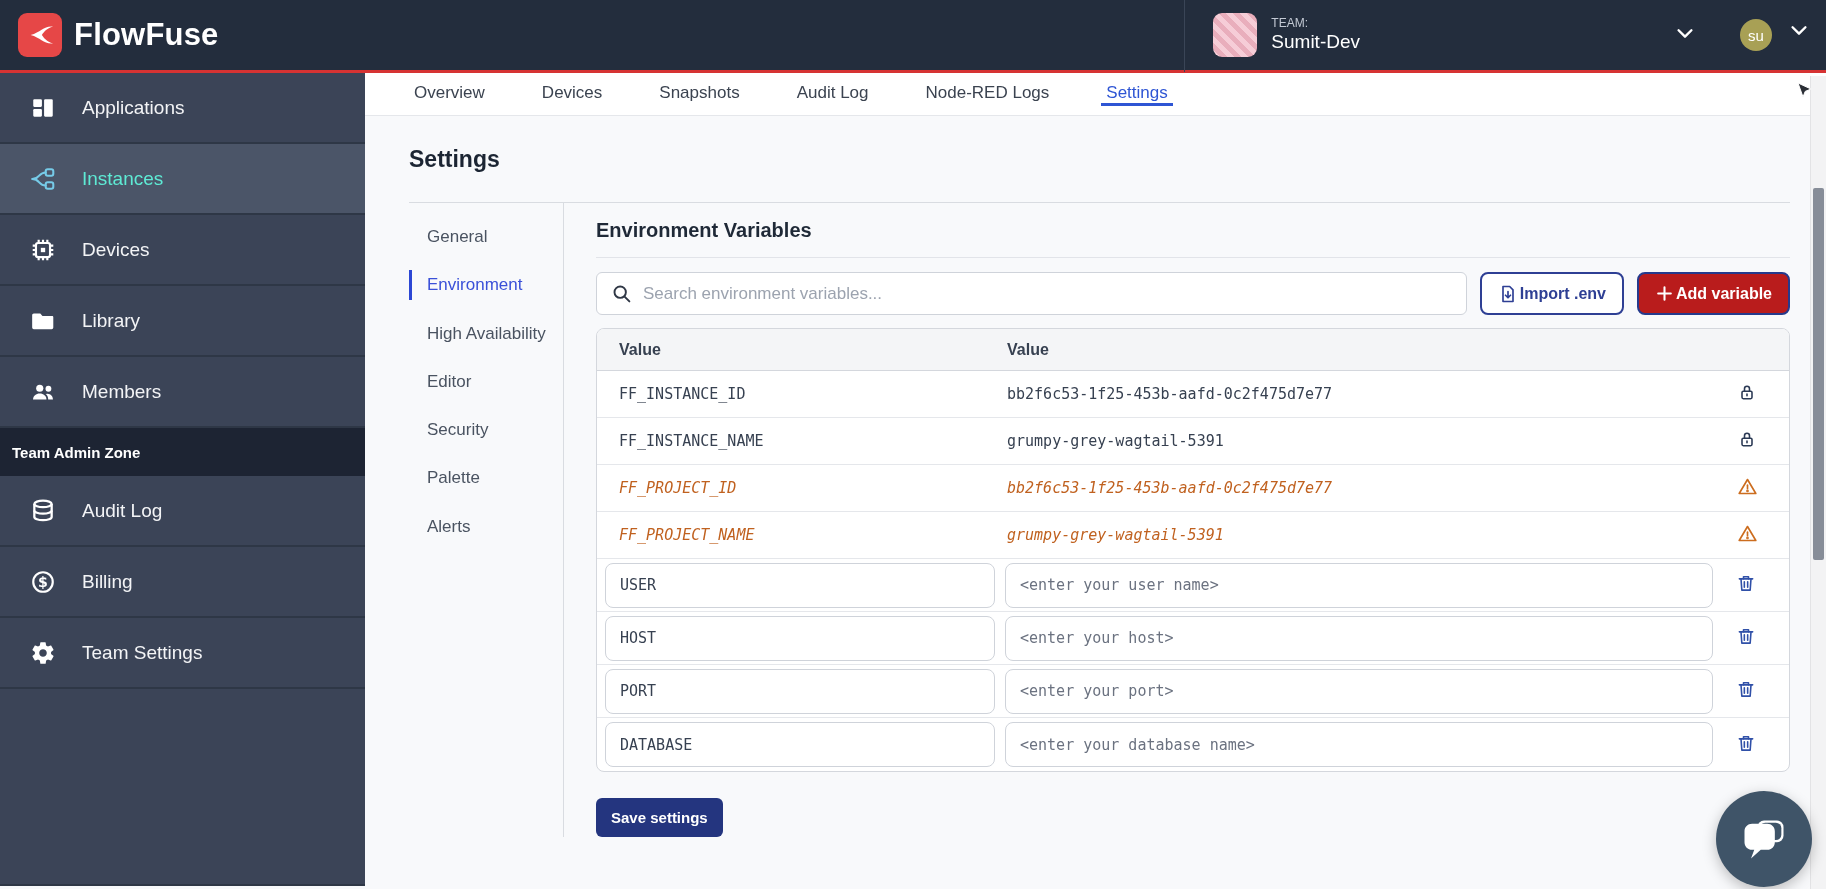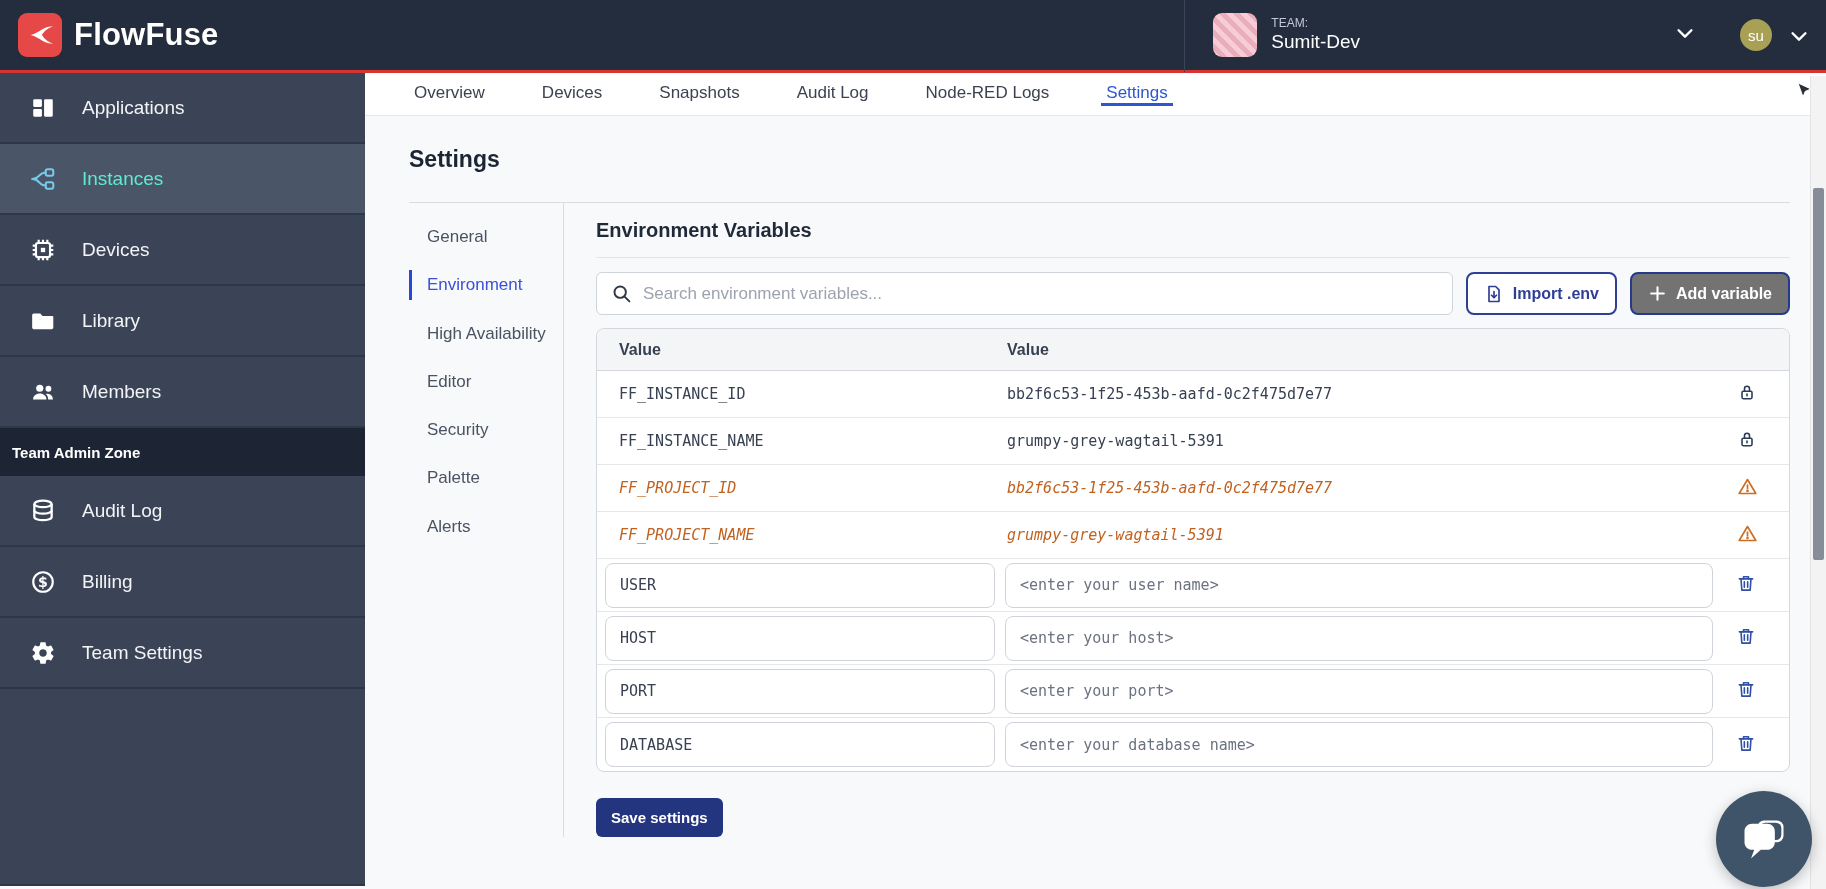--- a/index.html
+++ b/index.html
@@ -16,21 +16,21 @@
   .header-right { display:flex; align-items:center; height:100%; }
   .header-divider { width:1px; height:73px; background:#3a4557; margin-right:28px; }
   .team-block { display:flex; align-items:center; gap:14px; cursor:pointer; }
   .team-avatar { width:44px; height:44px; border-radius:9px; background:#e9aebc;
     background-image:repeating-linear-gradient(45deg, #f6cdd7 0 5px, #e9aebc 5px 10px),
                      repeating-linear-gradient(-45deg, rgba(255,255,255,.45) 0 4px, rgba(0,0,0,0) 4px 9px); }
   .team-text { display:flex; flex-direction:column; line-height:1.15; }
   .team-label { color:#c3c9d4; font-size:12px; }
   .team-name { color:#ffffff; font-size:19px; }
   .chev { color:#ffffff; margin:0 0 0 300px; }
-  .user-block { display:flex; align-items:flex-end; gap:16px; margin-left:44px; }
+  .user-block { display:flex; align-items:flex-start; gap:16px; margin-left:44px; }
   .user-avatar { width:32px; height:32px; border-radius:50%; background:#a8a055; color:#fff; font-size:15px;
                  display:flex; align-items:center; justify-content:center; }
 
   
   .shell { display:flex; height:813px; }
 
   
   .sidebar { width:365px; background:#3b4457; display:flex; flex-direction:column; flex-shrink:0; }
   .side-item { height:71px; display:flex; align-items:center; gap:26px; padding-left:30px;
                color:#f3f4f6; font-size:19px; border-bottom:2px solid #2e3746; cursor:pointer; }
@@ -62,24 +62,24 @@
   .env { flex:1; padding-left:32px; padding-top:16px; }
   .env-heading { font-size:20px; font-weight:bold; color:#1f2937; }
   .env-divider { height:1px; background:#e2e4e9; margin-top:15px; }
 
   .controls { display:flex; gap:13px; margin-top:14px; }
   .search-box { flex:1; height:43px; background:#ffffff; border:1px solid #cfd3da; border-radius:6px;
                 display:flex; align-items:center; padding:0 14px; gap:11px; }
   .search-box svg { color:#2f3745; flex-shrink:0; }
   .search-input { border:none; outline:none; flex:1; font-size:17px; color:#374151; background:transparent; }
   .search-input::placeholder { color:#9ca3af; }
-  .btn { height:43px; border-radius:8px; display:flex; align-items:center; gap:9px; font-size:16px;
+  .btn { height:43px; border-radius:8px; display:flex; align-items:center; gap:2px; font-size:16px;
          font-weight:bold; padding:0 16px; cursor:pointer; }
   .btn-outline { background:#ffffff; border:2px solid #2e3f94; color:#2e3f94; }
-  .btn-solid { background:#737373; border:2px solid #263a8c; color:#ffffff; }
+  .btn-solid { background:#b91c1c; border:2px solid #263a8c; color:#ffffff; }
 
   .env-table { margin-top:13px; background:#ffffff; border:1px solid #d4d7dd; border-radius:8px; overflow:hidden; }
   .t-head { height:42px; background:#f4f5f7; border-bottom:1px solid #d4d7dd; display:flex; align-items:center; }
   .t-head .col-name { width:410px; padding-left:22px; font-size:16px; font-weight:bold; color:#374151; }
   .t-head .col-value { flex:1; font-size:16px; font-weight:bold; color:#374151; }
   .t-head .col-icon { width:84px; }
   .t-row { display:flex; align-items:center; border-bottom:1px solid #e5e7eb; }
   .t-row:last-child { border-bottom:none; }
   .t-row.locked, .t-row.deprecated { height:47px; }
   .mono { font-family:"DejaVu Sans Mono", monospace; font-size:15px; color:#374151; }

